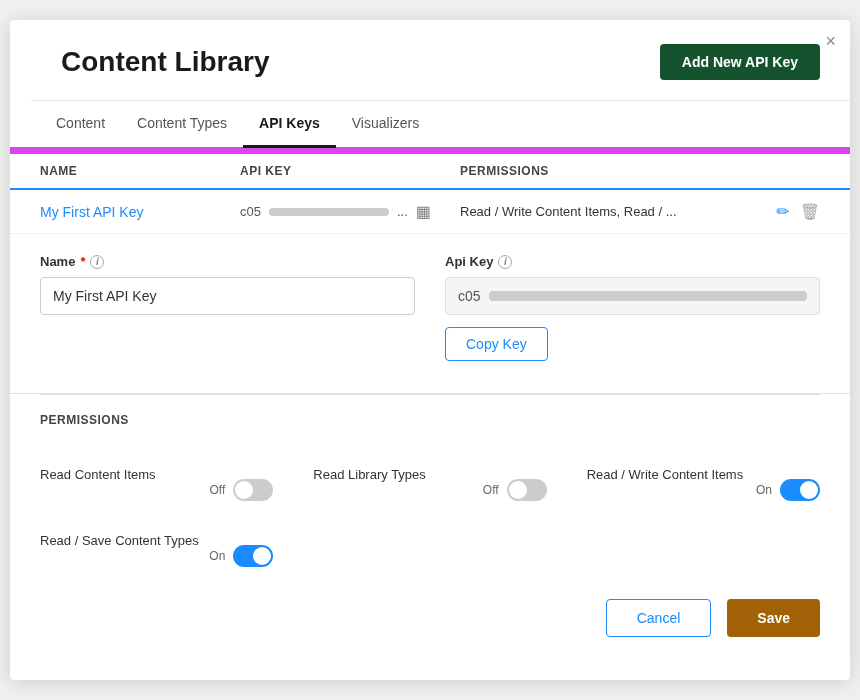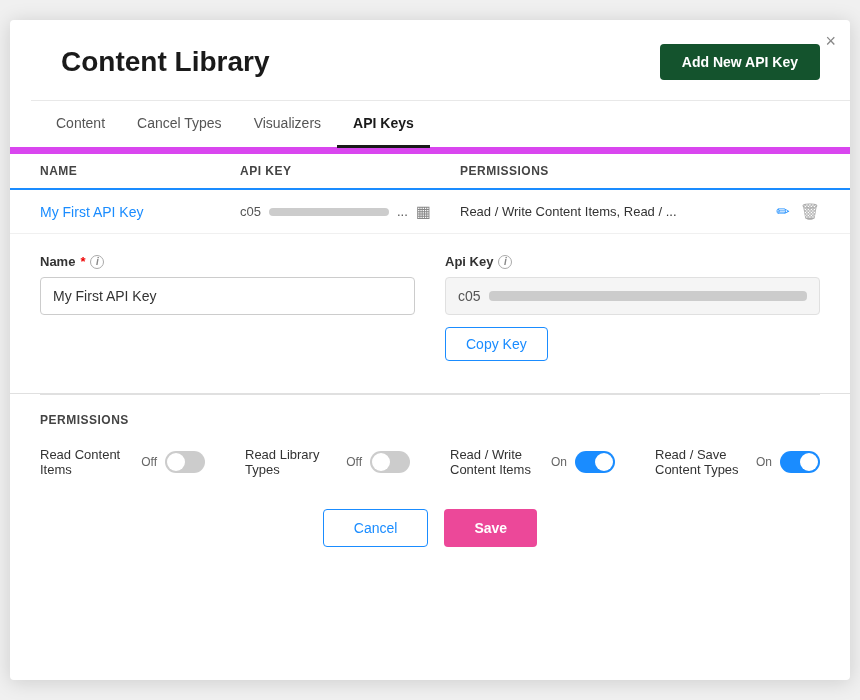--- a/index.html
+++ b/index.html
@@ -211,37 +211,38 @@
     }
     .permissions-title {
       font-size: 12px;
       font-weight: 700;
       color: #444;
       letter-spacing: 0.5px;
       margin-bottom: 14px;
     }
     .permissions-grid {
       display: grid;
-      grid-template-columns: 1fr 1fr 1fr 1fr;
-      gap: 10px 40px;
+      grid-template-columns: 1fr 1fr 1fr;
+      gap: 0 40px;
     }
     .permission-row {
       display: flex;
       align-items: center;
       justify-content: space-between;
       padding: 6px 0;
     }
     .permission-label {
       font-size: 13px;
       color: #333;
     }
     .toggle-container {
       display: flex;
       align-items: center;
       gap: 8px;
+      margin-top: 32px;
     }
     .toggle-label {
       font-size: 12px;
       color: #666;
     }
     .toggle {
       width: 40px;
       height: 22px;
       border-radius: 11px;
       border: none;
@@ -263,35 +264,35 @@
       background: #ccc;
     }
     .toggle.off::after { left: 2px; }
     .toggle.on {
       background: #1a8cff;
     }
     .toggle.on::after { left: 20px; }
 
     .form-actions {
       display: flex;
-      justify-content: center;
+      justify-content: flex-end;
       gap: 16px;
       padding: 16px 30px 24px;
     }
     .btn-cancel {
       border: 1px solid #1a8cff;
       color: #1a8cff;
       background: #fff;
       border-radius: 4px;
       padding: 10px 30px;
       font-size: 14px;
       cursor: pointer;
     }
     .btn-save {
-      background: #ec4899;
+      background: #a16207;
       color: #fff;
       border: none;
       border-radius: 4px;
       padding: 10px 30px;
       font-size: 14px;
       font-weight: 600;
       cursor: pointer;
     }
     .required-star { color: #e00; }
     .divider { height: 1px; background: #e0e0e0; margin: 0 30px; }
@@ -302,23 +303,23 @@
 <div class="modal">
   <button class="modal-close">×</button>
 
   <div class="modal-header">
     <h1 class="modal-title">Content Library</h1>
     <button class="btn-add-api">Add New API Key</button>
   </div>
 
   <div class="tabs">
     <div class="tab">Content</div>
-    <div class="tab">Cancel Types</div>
+    <div class="tab">Content Types</div>
+    <div class="tab active">API Keys</div>
     <div class="tab">Visualizers</div>
-    <div class="tab active">API Keys</div>
   </div>
 
   <div class="table-header">
     <span>NAME</span>
     <span>API KEY</span>
     <span>PERMISSIONS</span>
   </div>
 
   <div class="table-row">
     <span class="api-key-name">My First API Key</span>

